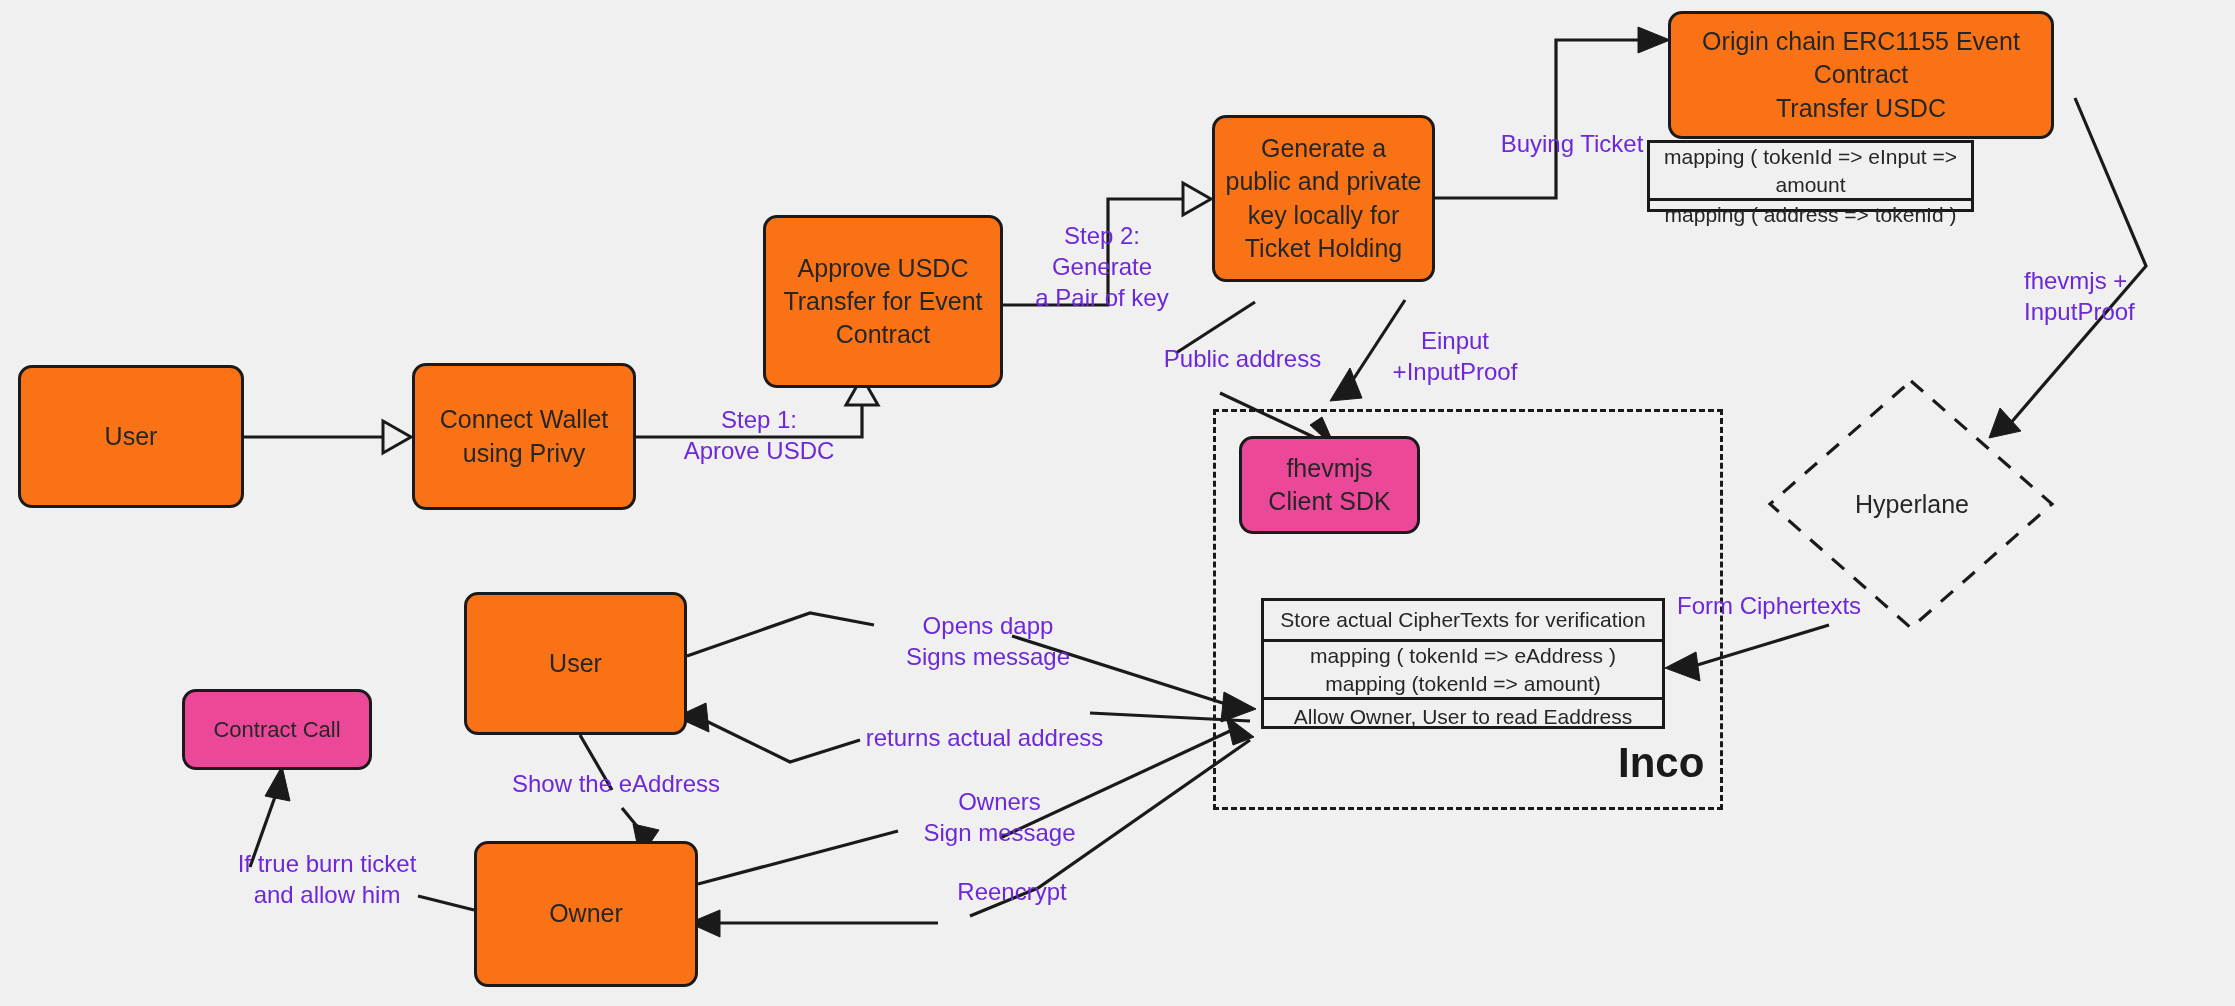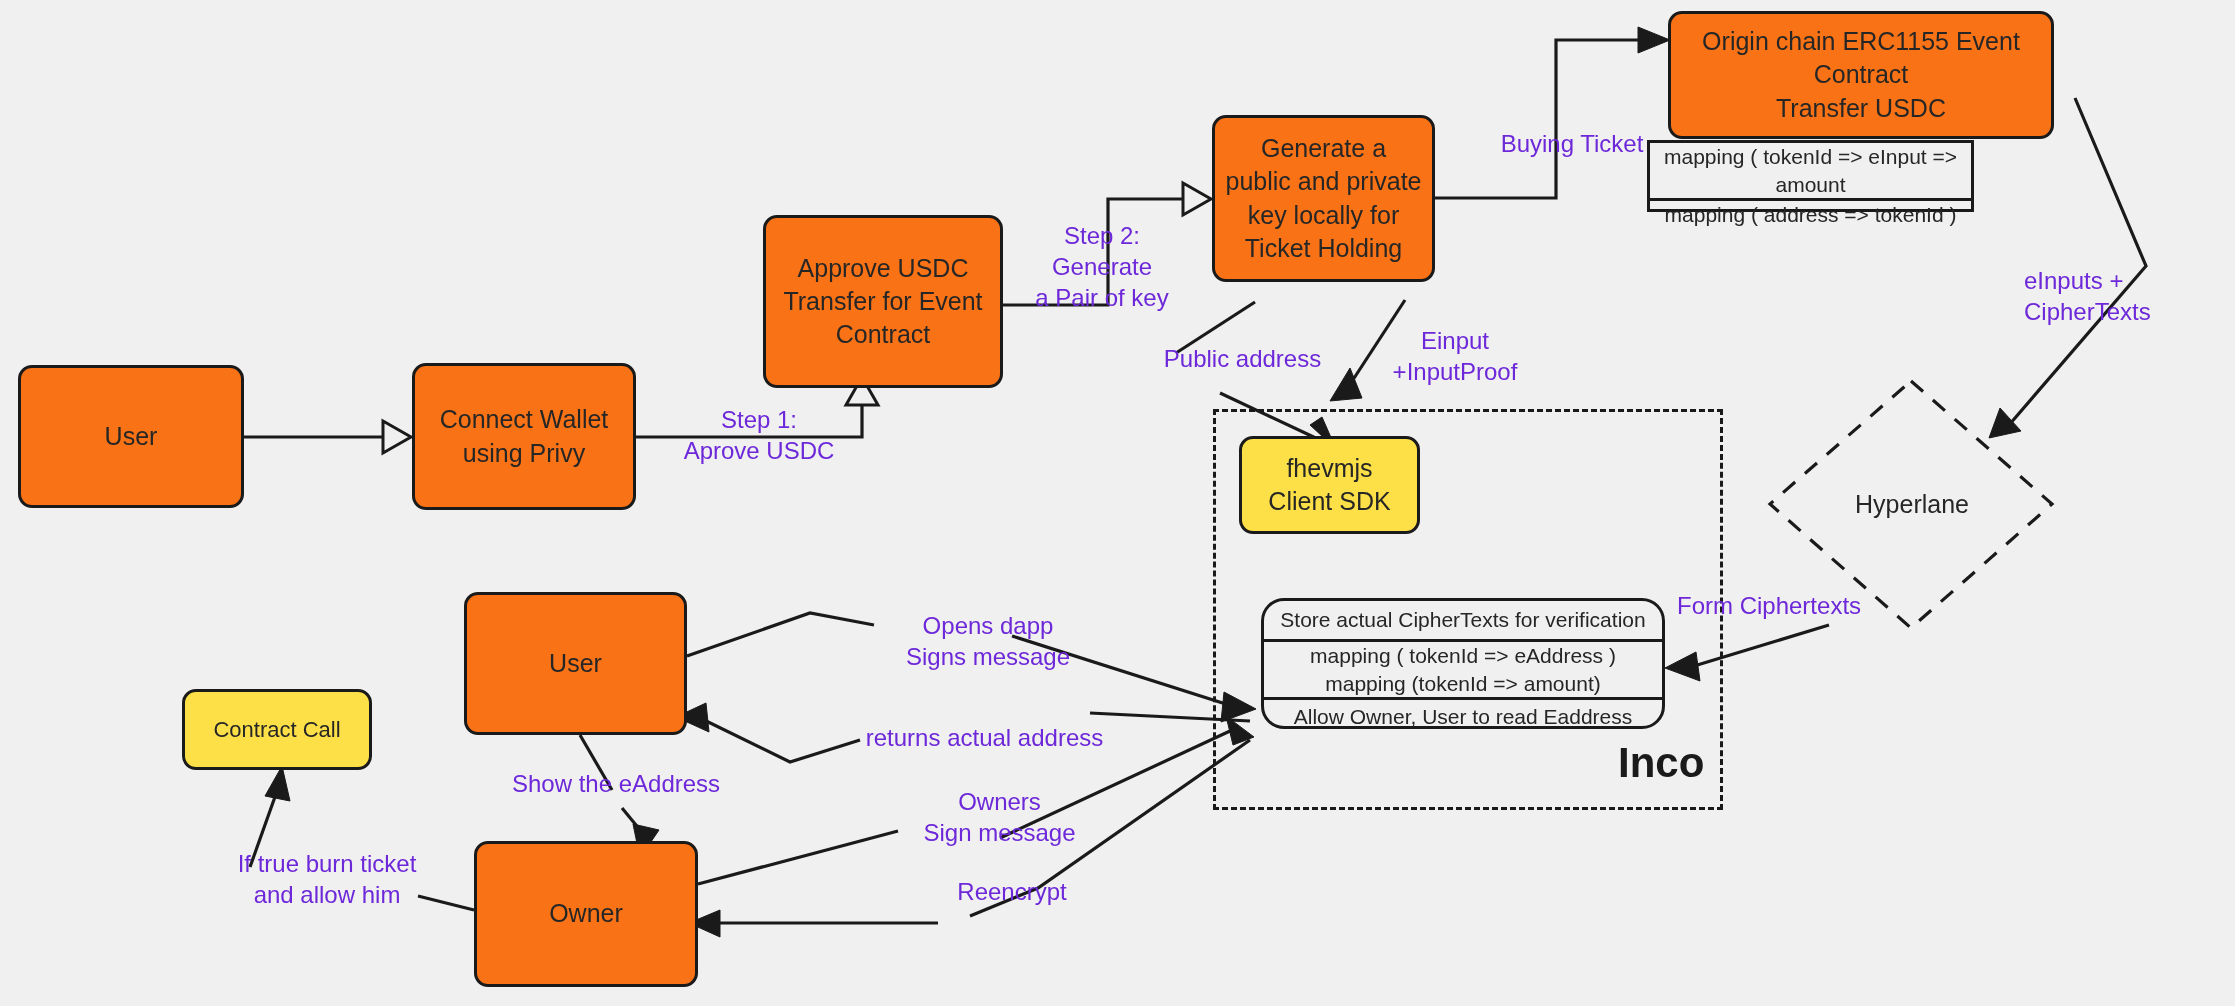--- a/index.html
+++ b/index.html
@@ -48,21 +48,21 @@
     display: flex;
     align-items: center;
     justify-content: center;
     text-align: center;
     color: #262626;
     font-size: 25px;
     line-height: 1.33;
     font-family: "Liberation Sans", sans-serif;
   }
   .node.soft {
-    background: #fde047;
+    background: #ec4899;
   }
   .node-text { display: block; padding: 0 10px; white-space: pre-line; }
   .table-box {
     position: absolute;
     box-sizing: border-box;
     border: 3.2px solid #1a1a1a;
     background: #f0f0f0;
     display: flex;
     flex-direction: column;
     font-family: "Liberation Sans", sans-serif;
@@ -226,21 +226,21 @@
   <div class="table-box" style="left:1647px; top:140px; width:327px; height:72px;">
     <div class="table-row">mapping ( tokenId =&gt; eInput =&gt; amount</div>
     <div class="table-row">mapping ( address =&gt; tokenId )</div>
   </div>
 
   <div class="node soft" style="left:1239px; top:436px; width:181px; height:98px;">
     <span class="node-text">fhevmjs
 Client SDK</span>
   </div>
 
-  <div class="table-box" style="left:1261px; top:598px; width:404px; height:131px;border-radius:23px;">
+  <div class="table-box" style="left:1261px; top:598px; width:404px; height:131px;">
     <div class="table-row" style="flex:0 0 38px;">Store actual CipherTexts for verification</div>
     <div class="table-row" style="flex:0 0 57px;">mapping ( tokenId =&gt; eAddress )
 mapping (tokenId =&gt; amount)</div>
     <div class="table-row" style="flex:0 0 36px;">Allow Owner, User to read Eaddress</div>
   </div>
 
   <svg class="layer" viewBox="0 0 2235 1006" style="pointer-events:none;">
     <polygon points="1911,381 2052,504 1911,628 1770,504" fill="none" stroke="#1a1a1a" stroke-width="3.2" stroke-dasharray="16,13"></polygon>
   </svg>
   <div class="diamond-label" style="left:1840px; top:490px; width:144px;">Hyperlane</div>
@@ -263,21 +263,21 @@
   <div class="edge-label" style="left:1012px; top:220px; width:180px;">Step 2: Generate
 a Pair of key</div>
 
   <div class="edge-label" style="left:1472px; top:128px; width:200px;">Buying Ticket</div>
 
   <div class="edge-label" style="left:1160px; top:343px; width:165px;">Public address</div>
 
   <div class="edge-label" style="left:1380px; top:325px; width:150px;">Einput
 +InputProof</div>
 
-  <div class="edge-label" style="left:2024px; top:265px; width:210px; text-align:left;">eInputs + CipherTexts</div>
+  <div class="edge-label" style="left:2024px; top:265px; width:210px; text-align:left;">fhevmjs + InputProof</div>
 
   <div class="edge-label" style="left:1677px; top:590px; width:210px; text-align:left;">Form Ciphertexts</div>
 
   <div class="edge-label" style="left:873px; top:610px; width:230px;">Opens dapp
 Signs message</div>
 
   <div class="edge-label" style="left:857px; top:722px; width:255px;">returns actual address</div>
 
   <div class="edge-label" style="left:897px; top:786px; width:205px;">Owners
 Sign message</div>

